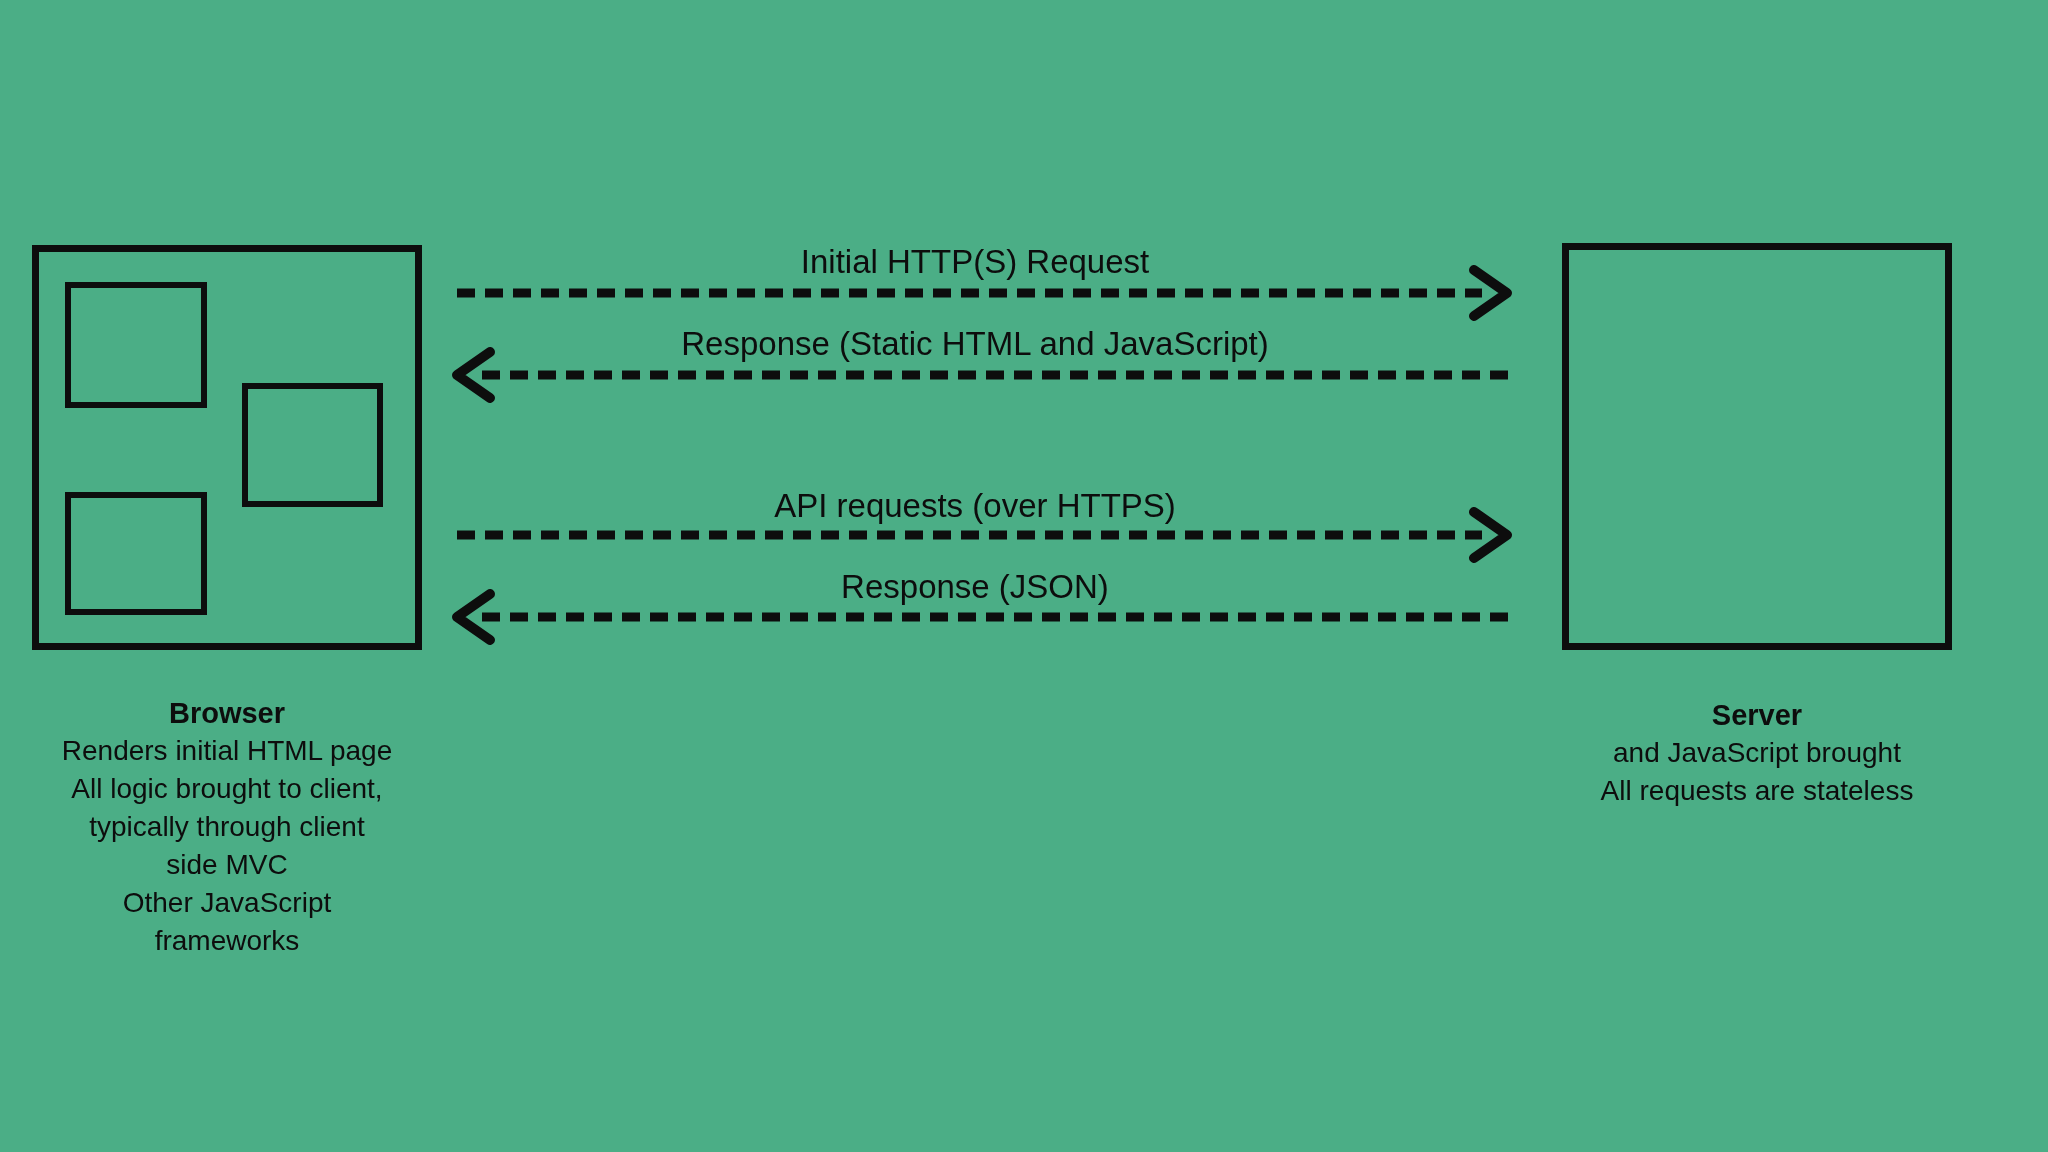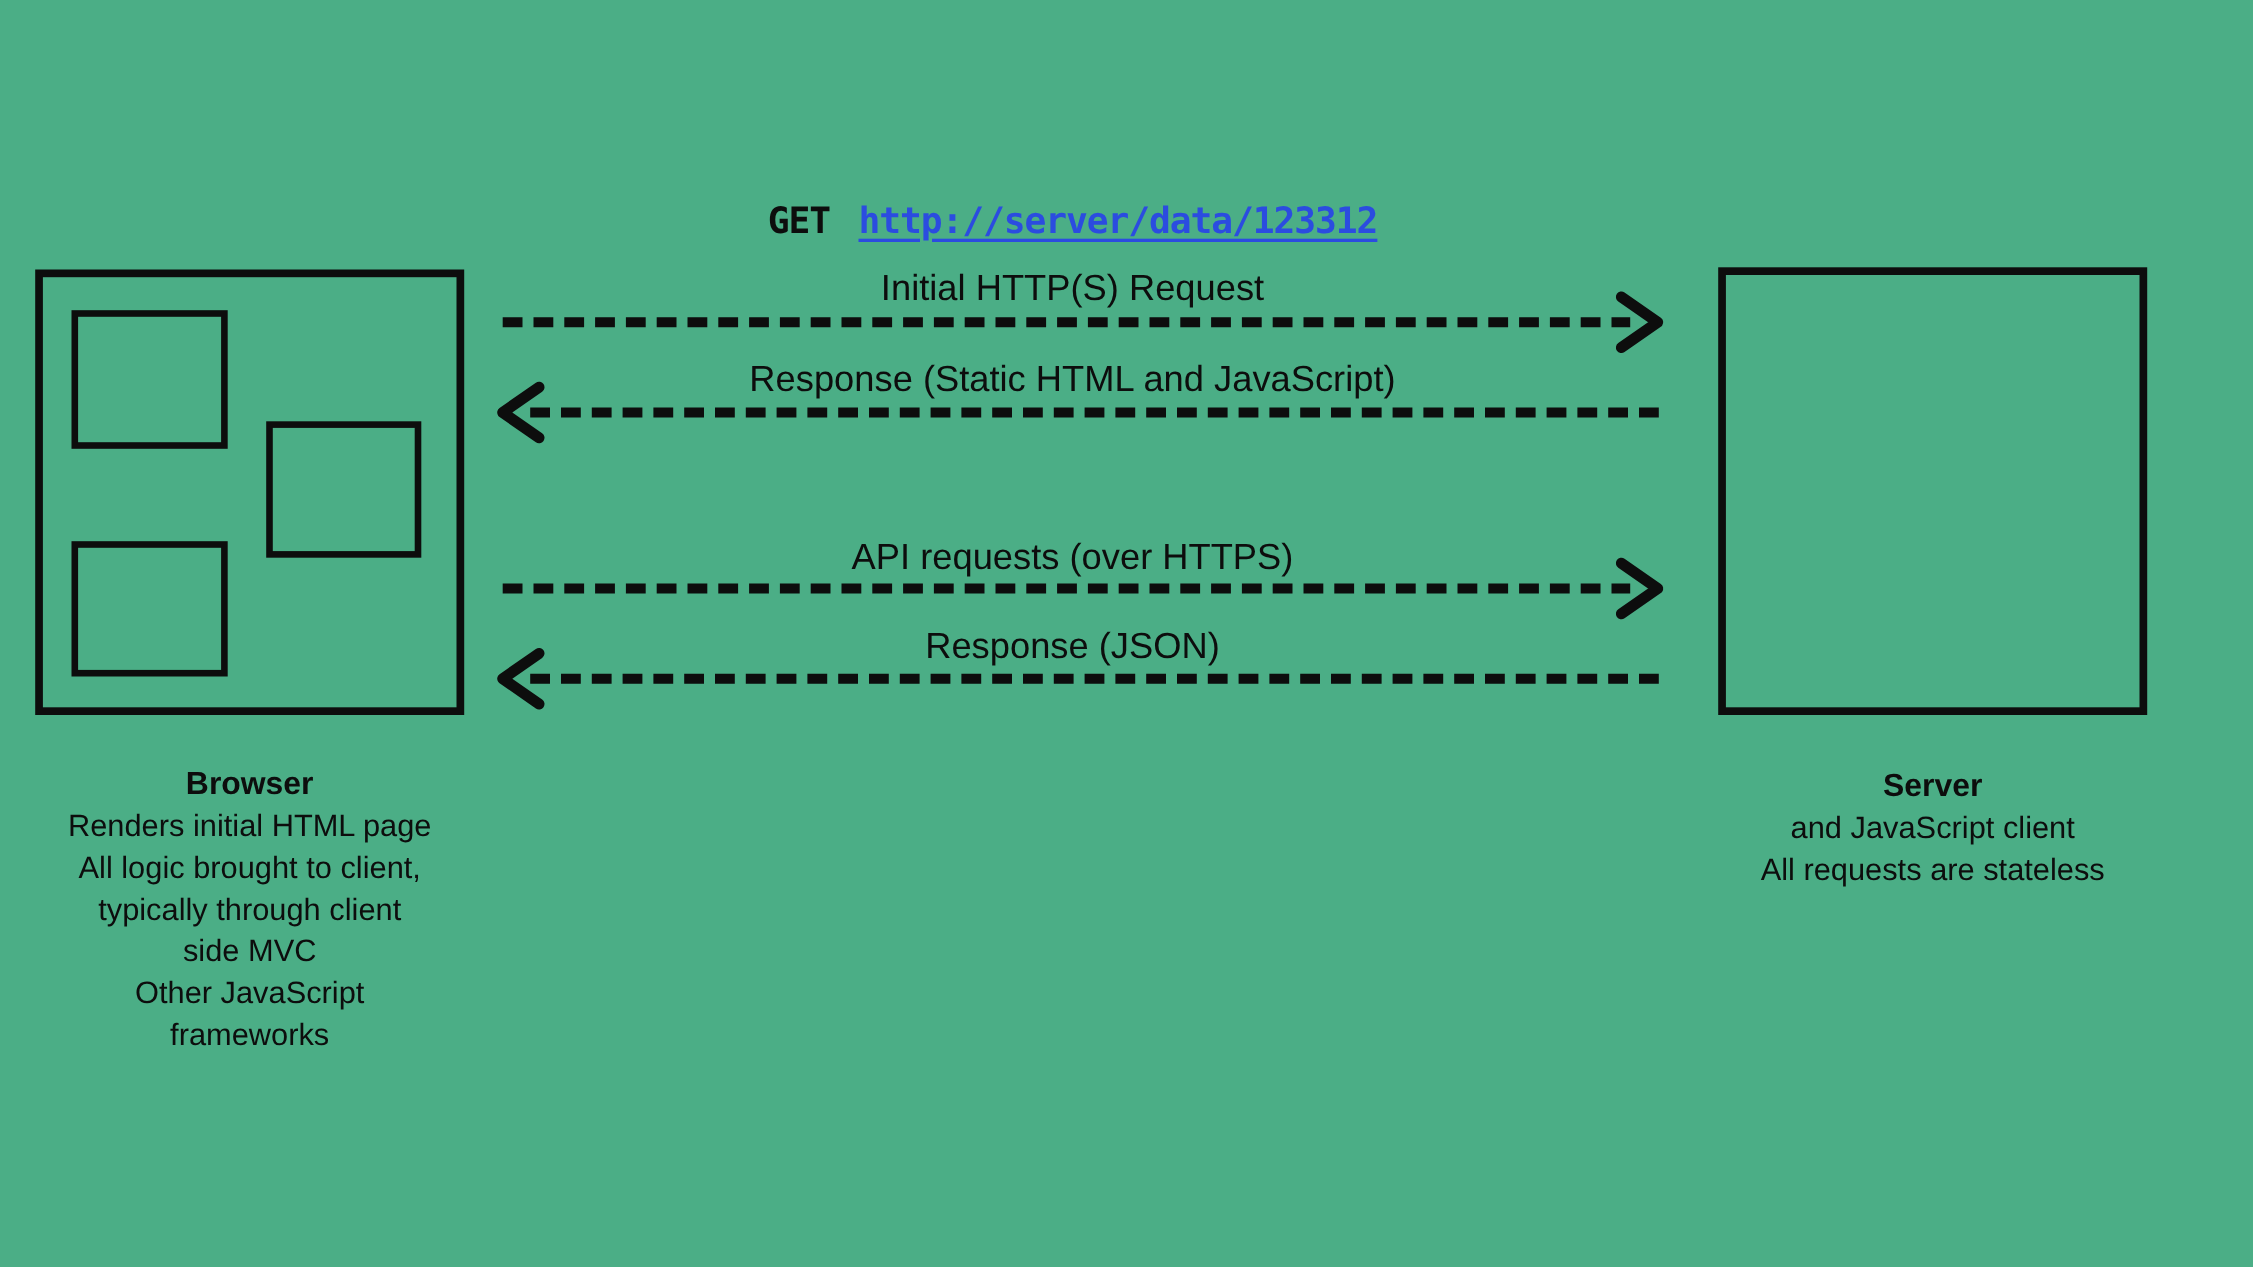--- a/index.html
+++ b/index.html
@@ -112,23 +112,20 @@
 <div class="stage">
 
   <div class="node-box browser-box">
     <div class="inner-sq sq1"></div>
     <div class="inner-sq sq2"></div>
     <div class="inner-sq sq3"></div>
   </div>
 
   <div class="node-box server-box"></div>
 
-  <div class="msg-col request-line">
-    <span class="method">GET</span><span class="url">http://server/data/123312</span>
-  </div>
 
   <div class="msg-col arrow-label lbl-1">Initial HTTP(S) Request</div>
   <div class="msg-col arrow-label lbl-2">Response (Static HTML and JavaScript)</div>
   <div class="msg-col arrow-label lbl-3">API requests (over HTTPS)</div>
   <div class="msg-col arrow-label lbl-4">Response (JSON)</div>
 
   <svg class="arrows" viewBox="0 0 2048 1152">
     <g>
       <line class="dash" x1="457" y1="293" x2="1482" y2="293"></line>
       <path class="head" d="M 1474 270 L 1507 293 L 1474 316"></path>
@@ -152,17 +149,17 @@
     <div>Renders initial HTML page</div>
     <div>All logic brought to client,</div>
     <div>typically through client</div>
     <div>side MVC</div>
     <div>Other JavaScript</div>
     <div>frameworks</div>
   </div>
 
   <div class="caption server-caption">
     <div class="title">Server</div>
-    <div>and JavaScript client</div>
+    <div>and JavaScript brought</div>
     <div>All requests are stateless</div>
   </div>
 
 </div>
 
 </body></html>

